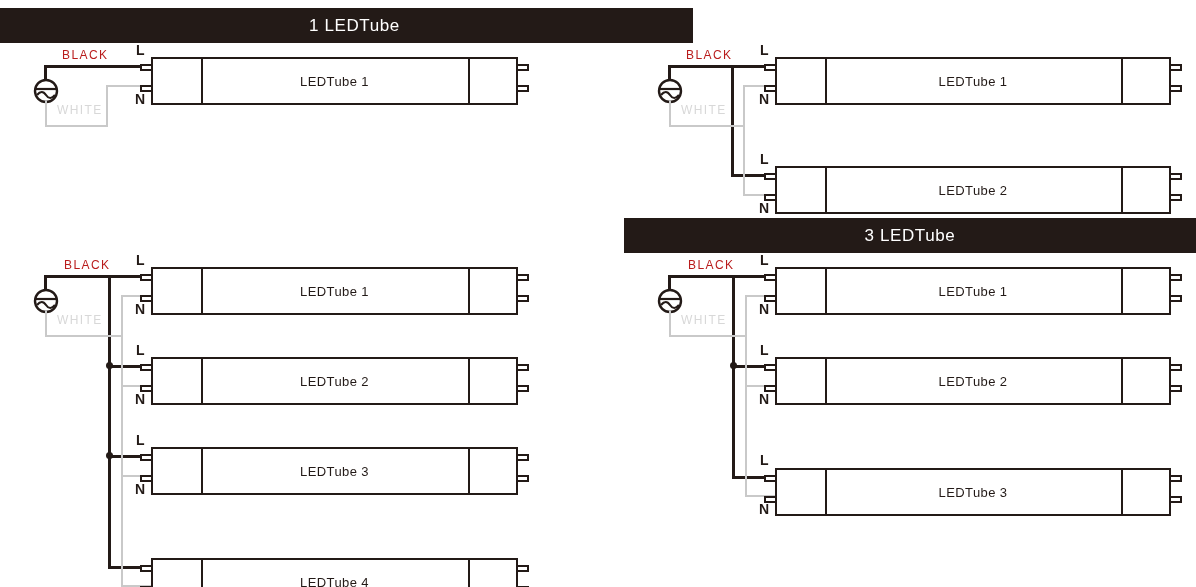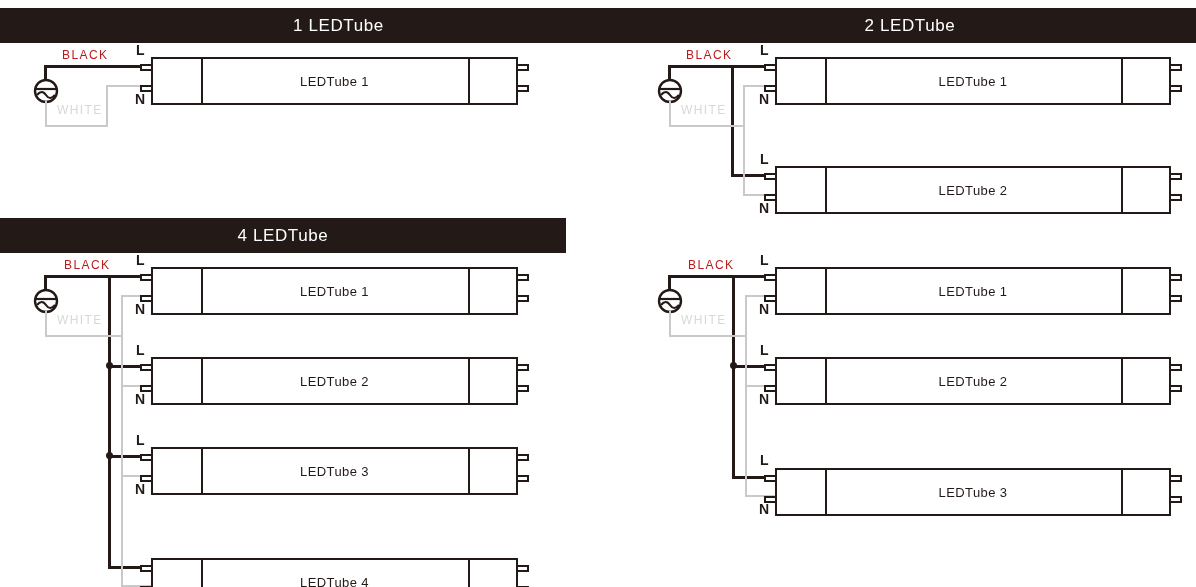--- a/index.html
+++ b/index.html
@@ -20,21 +20,21 @@
 
   .hdr{
     position:absolute;left:0;top:8px;
     height:35px;
     background:#231a17;
     color:#ffffff;
     display:flex;align-items:center;justify-content:center;
     font-size:17px;
     letter-spacing:.6px;
   }
-  .panel.p1 .hdr{width:677px;}
+  .panel.p1 .hdr{width:677px;padding-left:16px;}
   .panel.p2 .hdr{width:572px;}
   .panel.p3 .hdr{width:566px;}
   .panel.p4 .hdr{width:572px;}
   .hdr .ttl{white-space:pre;}
 
   
   .diag{position:absolute;left:0;top:43px;width:100%;height:calc(100% - 43px);}
 
   
   .tube{
@@ -139,23 +139,20 @@
         <div class="pin left" style="top:26px;"></div>
         <div class="pin right" style="top:5px;"></div>
         <div class="pin right" style="top:26px;"></div>
         <div class="lbl">LEDTube 1</div>
       </div>
 
     </div>
   </div>
 
   <div class="panel p2">
-    <div class="hdr">
-      <span class="ttl">2 LEDTube</span>
-    </div>
     <div class="diag">
 
       <div class="ac" style="left:33px;top:35px;">
         <svg width="26" height="26" viewBox="0 0 26 26">
           <circle cx="13" cy="13" r="11" fill="#fff" stroke="#231a17" stroke-width="2.4"></circle>
           <line x1="3" y1="11" x2="23" y2="11" stroke="#231a17" stroke-width="2.2"></line>
           <path d="M4 17 Q 9 11 13 17 T 22 17" fill="none" stroke="#231a17" stroke-width="2.2"></path>
         </svg>
       </div>
       <div class="w wv" style="left:44px;top:22px;height:16px;"></div>
@@ -195,23 +192,20 @@
         <div class="pin left" style="top:26px;"></div>
         <div class="pin right" style="top:5px;"></div>
         <div class="pin right" style="top:26px;"></div>
         <div class="lbl">LEDTube 2</div>
       </div>
 
     </div>
   </div>
 
   <div class="panel p3">
-    <div class="hdr">
-      <span class="ttl">4 LEDTube</span>
-    </div>
     <div class="diag">
 
       <div class="ac" style="left:33px;top:35px;">
         <svg width="26" height="26" viewBox="0 0 26 26">
           <circle cx="13" cy="13" r="11" fill="#fff" stroke="#231a17" stroke-width="2.4"></circle>
           <line x1="3" y1="11" x2="23" y2="11" stroke="#231a17" stroke-width="2.2"></line>
           <path d="M4 17 Q 9 11 13 17 T 22 17" fill="none" stroke="#231a17" stroke-width="2.2"></path>
         </svg>
       </div>
       <div class="w wv" style="left:44px;top:22px;height:16px;"></div>
@@ -280,20 +274,23 @@
         <div class="pin left" style="top:26px;"></div>
         <div class="pin right" style="top:5px;"></div>
         <div class="pin right" style="top:26px;"></div>
         <div class="lbl">LEDTube 4</div>
       </div>
 
     </div>
   </div>
 
   <div class="panel p4">
+    <div class="hdr">
+      <span class="ttl">3 LEDTube</span>
+    </div>
     <div class="diag">
 
       <div class="ac" style="left:33px;top:35px;">
         <svg width="26" height="26" viewBox="0 0 26 26">
           <circle cx="13" cy="13" r="11" fill="#fff" stroke="#231a17" stroke-width="2.4"></circle>
           <line x1="3" y1="11" x2="23" y2="11" stroke="#231a17" stroke-width="2.2"></line>
           <path d="M4 17 Q 9 11 13 17 T 22 17" fill="none" stroke="#231a17" stroke-width="2.2"></path>
         </svg>
       </div>
       <div class="w wv" style="left:44px;top:22px;height:16px;"></div>

